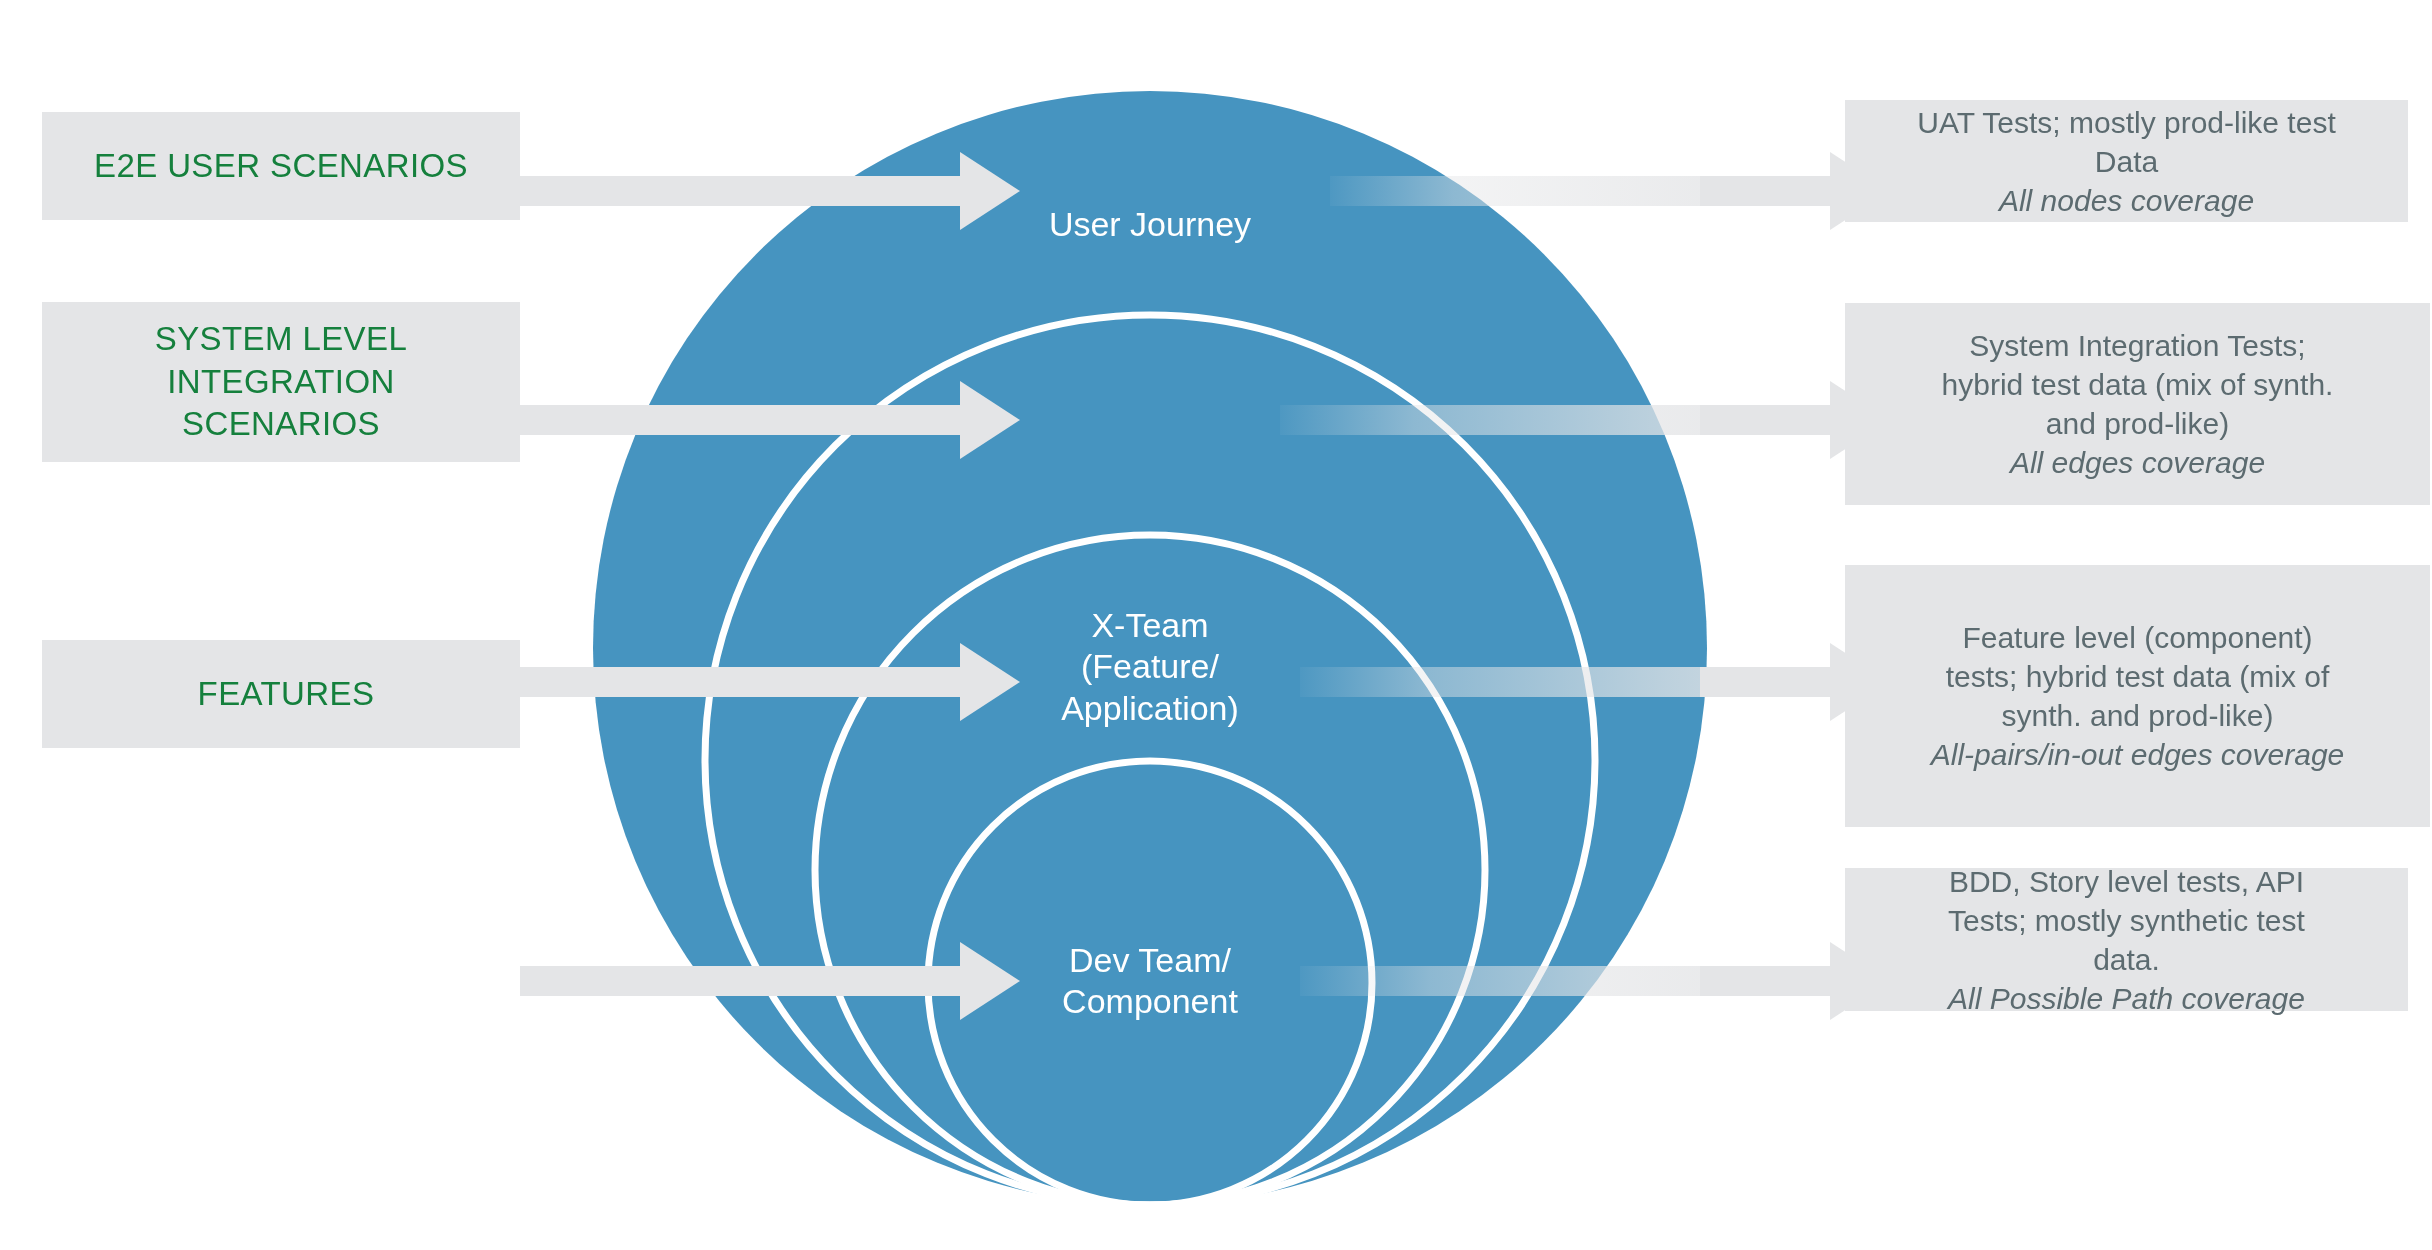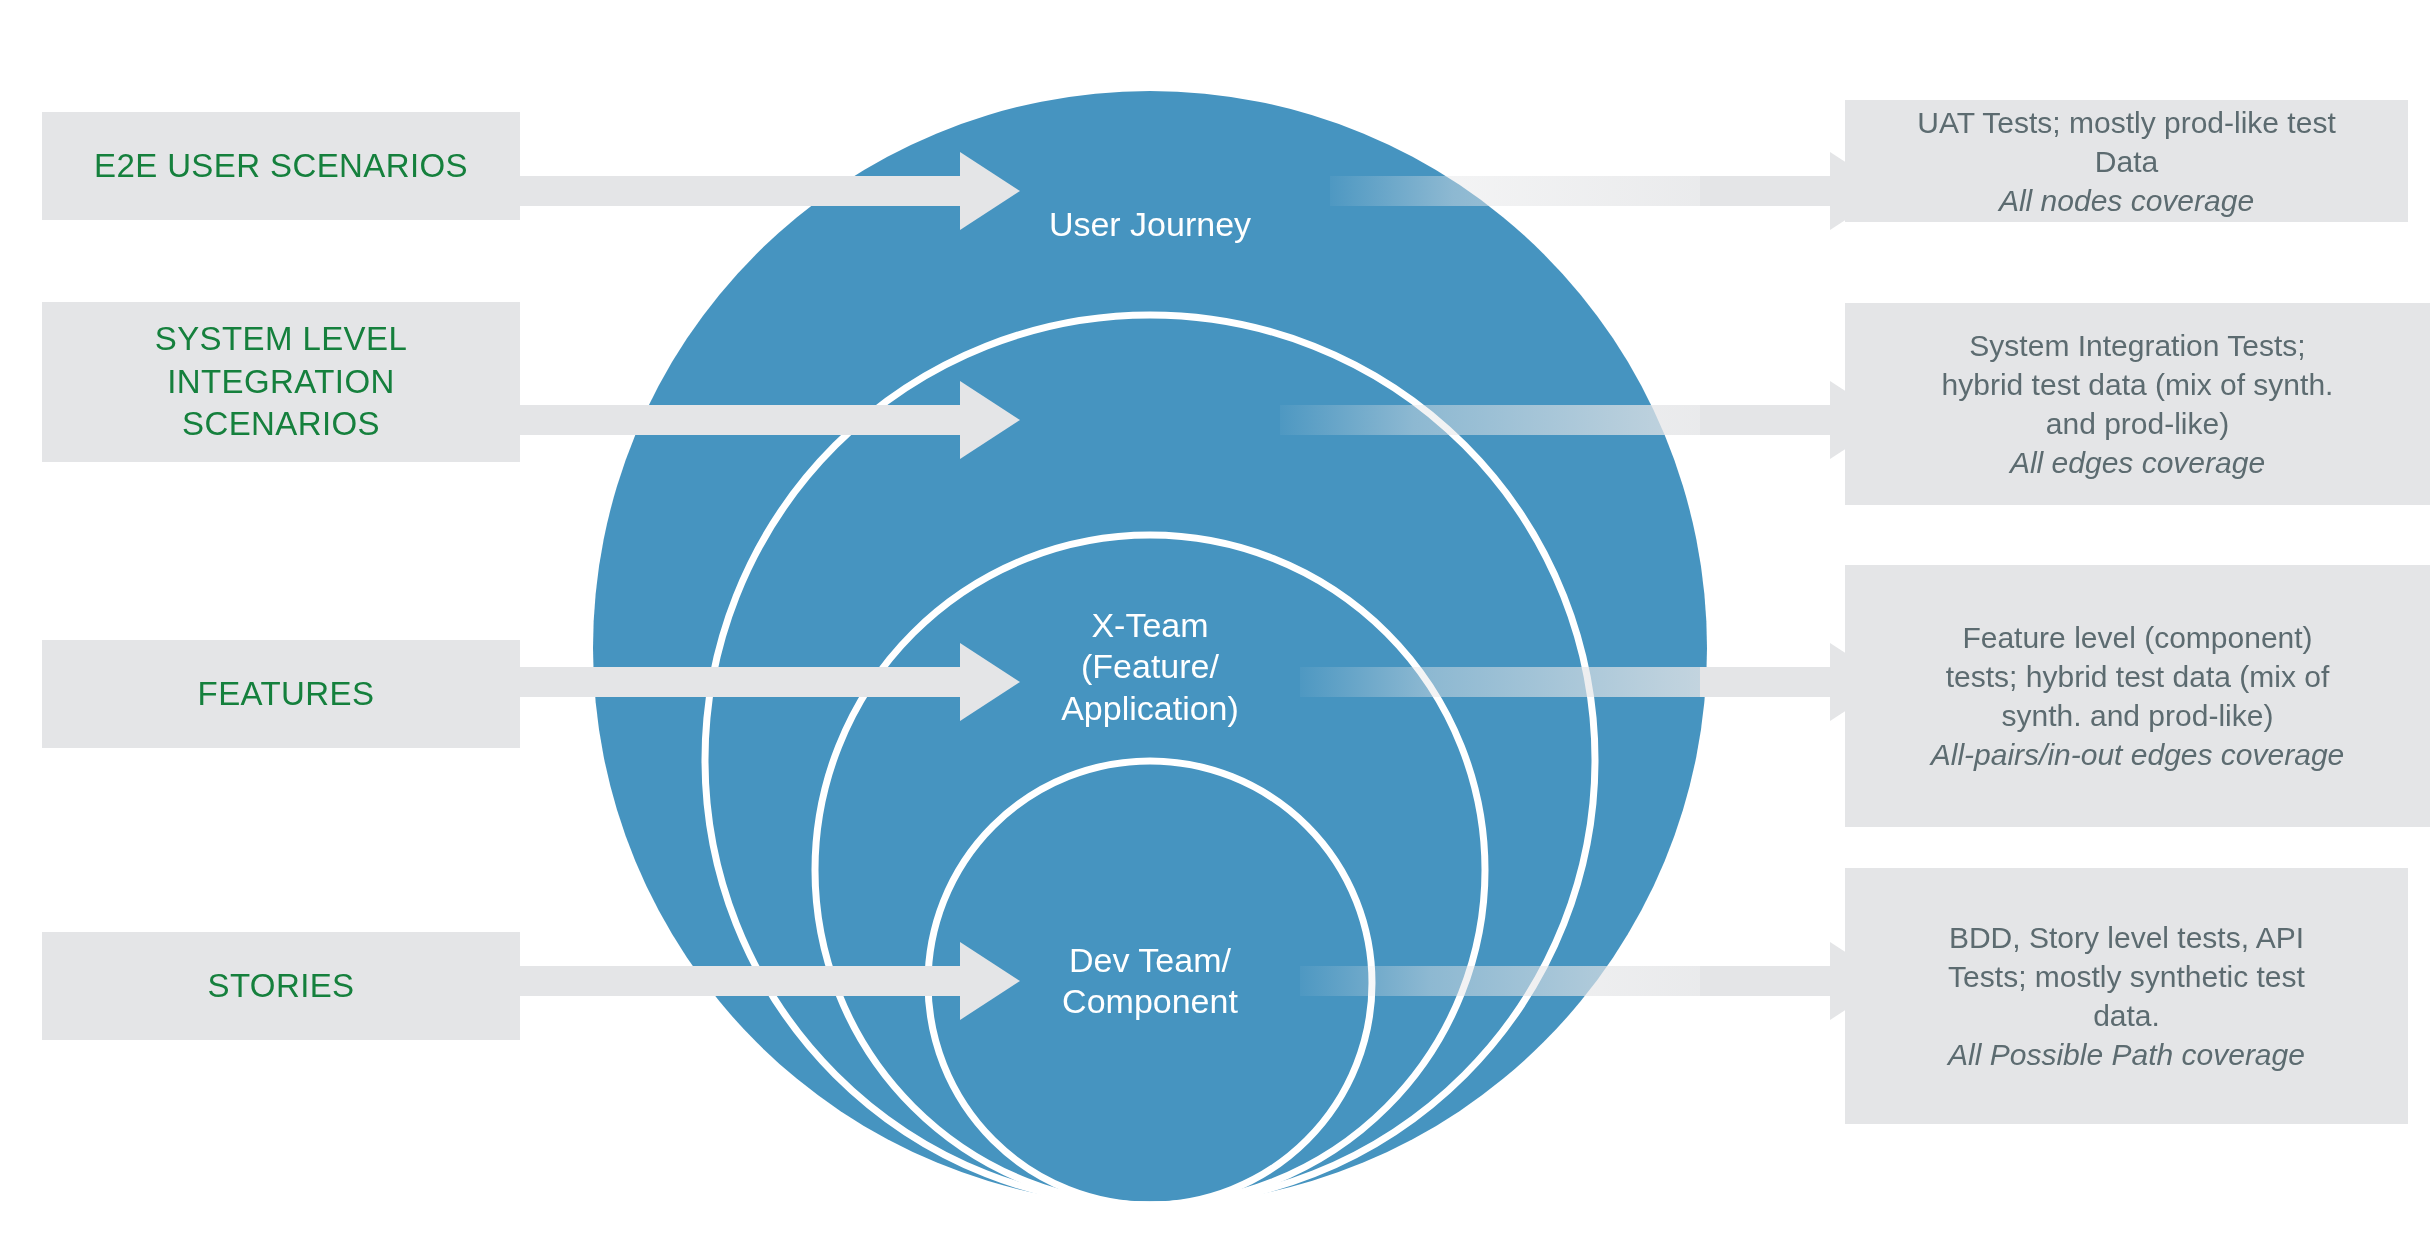--- a/index.html
+++ b/index.html
@@ -139,21 +139,20 @@
   </svg>
 
   <div class="left-box" style="left:42px; top:112px; width:478px; height:108px;">E2E USER SCENARIOS</div>
 
   <div class="left-box" style="left:42px; top:302px; width:478px; height:160px;">SYSTEM LEVEL
 INTEGRATION
 SCENARIOS</div>
 
   <div class="left-box" style="left:42px; top:640px; width:478px; height:108px;padding-left:20px;">FEATURES</div>
 
-  <div class="left-box" style="left:42px; top:932px; width:478px; height:108px;">STORIES</div>
 
   <div class="circle-label" style="left:940px; top:160px;margin-top:44px;">User Journey</div>
 
 
   <div class="circle-label" style="left:940px; top:605px;">X-Team
 (Feature/
 Application)</div>
 
   <div class="circle-label" style="left:940px; top:940px;">Dev Team/
 Component</div>
@@ -171,20 +170,20 @@
     <span class="cov">All edges coverage</span>
   </div>
 
   <div class="right-box" style="left:1845px; top:565px; width:585px; height:262px;">
     <span class="main">Feature  level (component)
 tests; hybrid test data (mix of
 synth. and prod-like)</span>
     <span class="cov">All-pairs/in-out edges coverage</span>
   </div>
 
-  <div class="right-box" style="left:1845px; top:868px; width:563px; height:256px;">
+  <div class="right-box" style="left:1845px; top:868px; width:563px; height:143px;">
     <span class="main">BDD, Story level tests, API
 Tests; mostly synthetic test
 data.</span>
     <span class="cov">All Possible Path coverage</span>
   </div>
 
 </div>
 
 </body></html>

